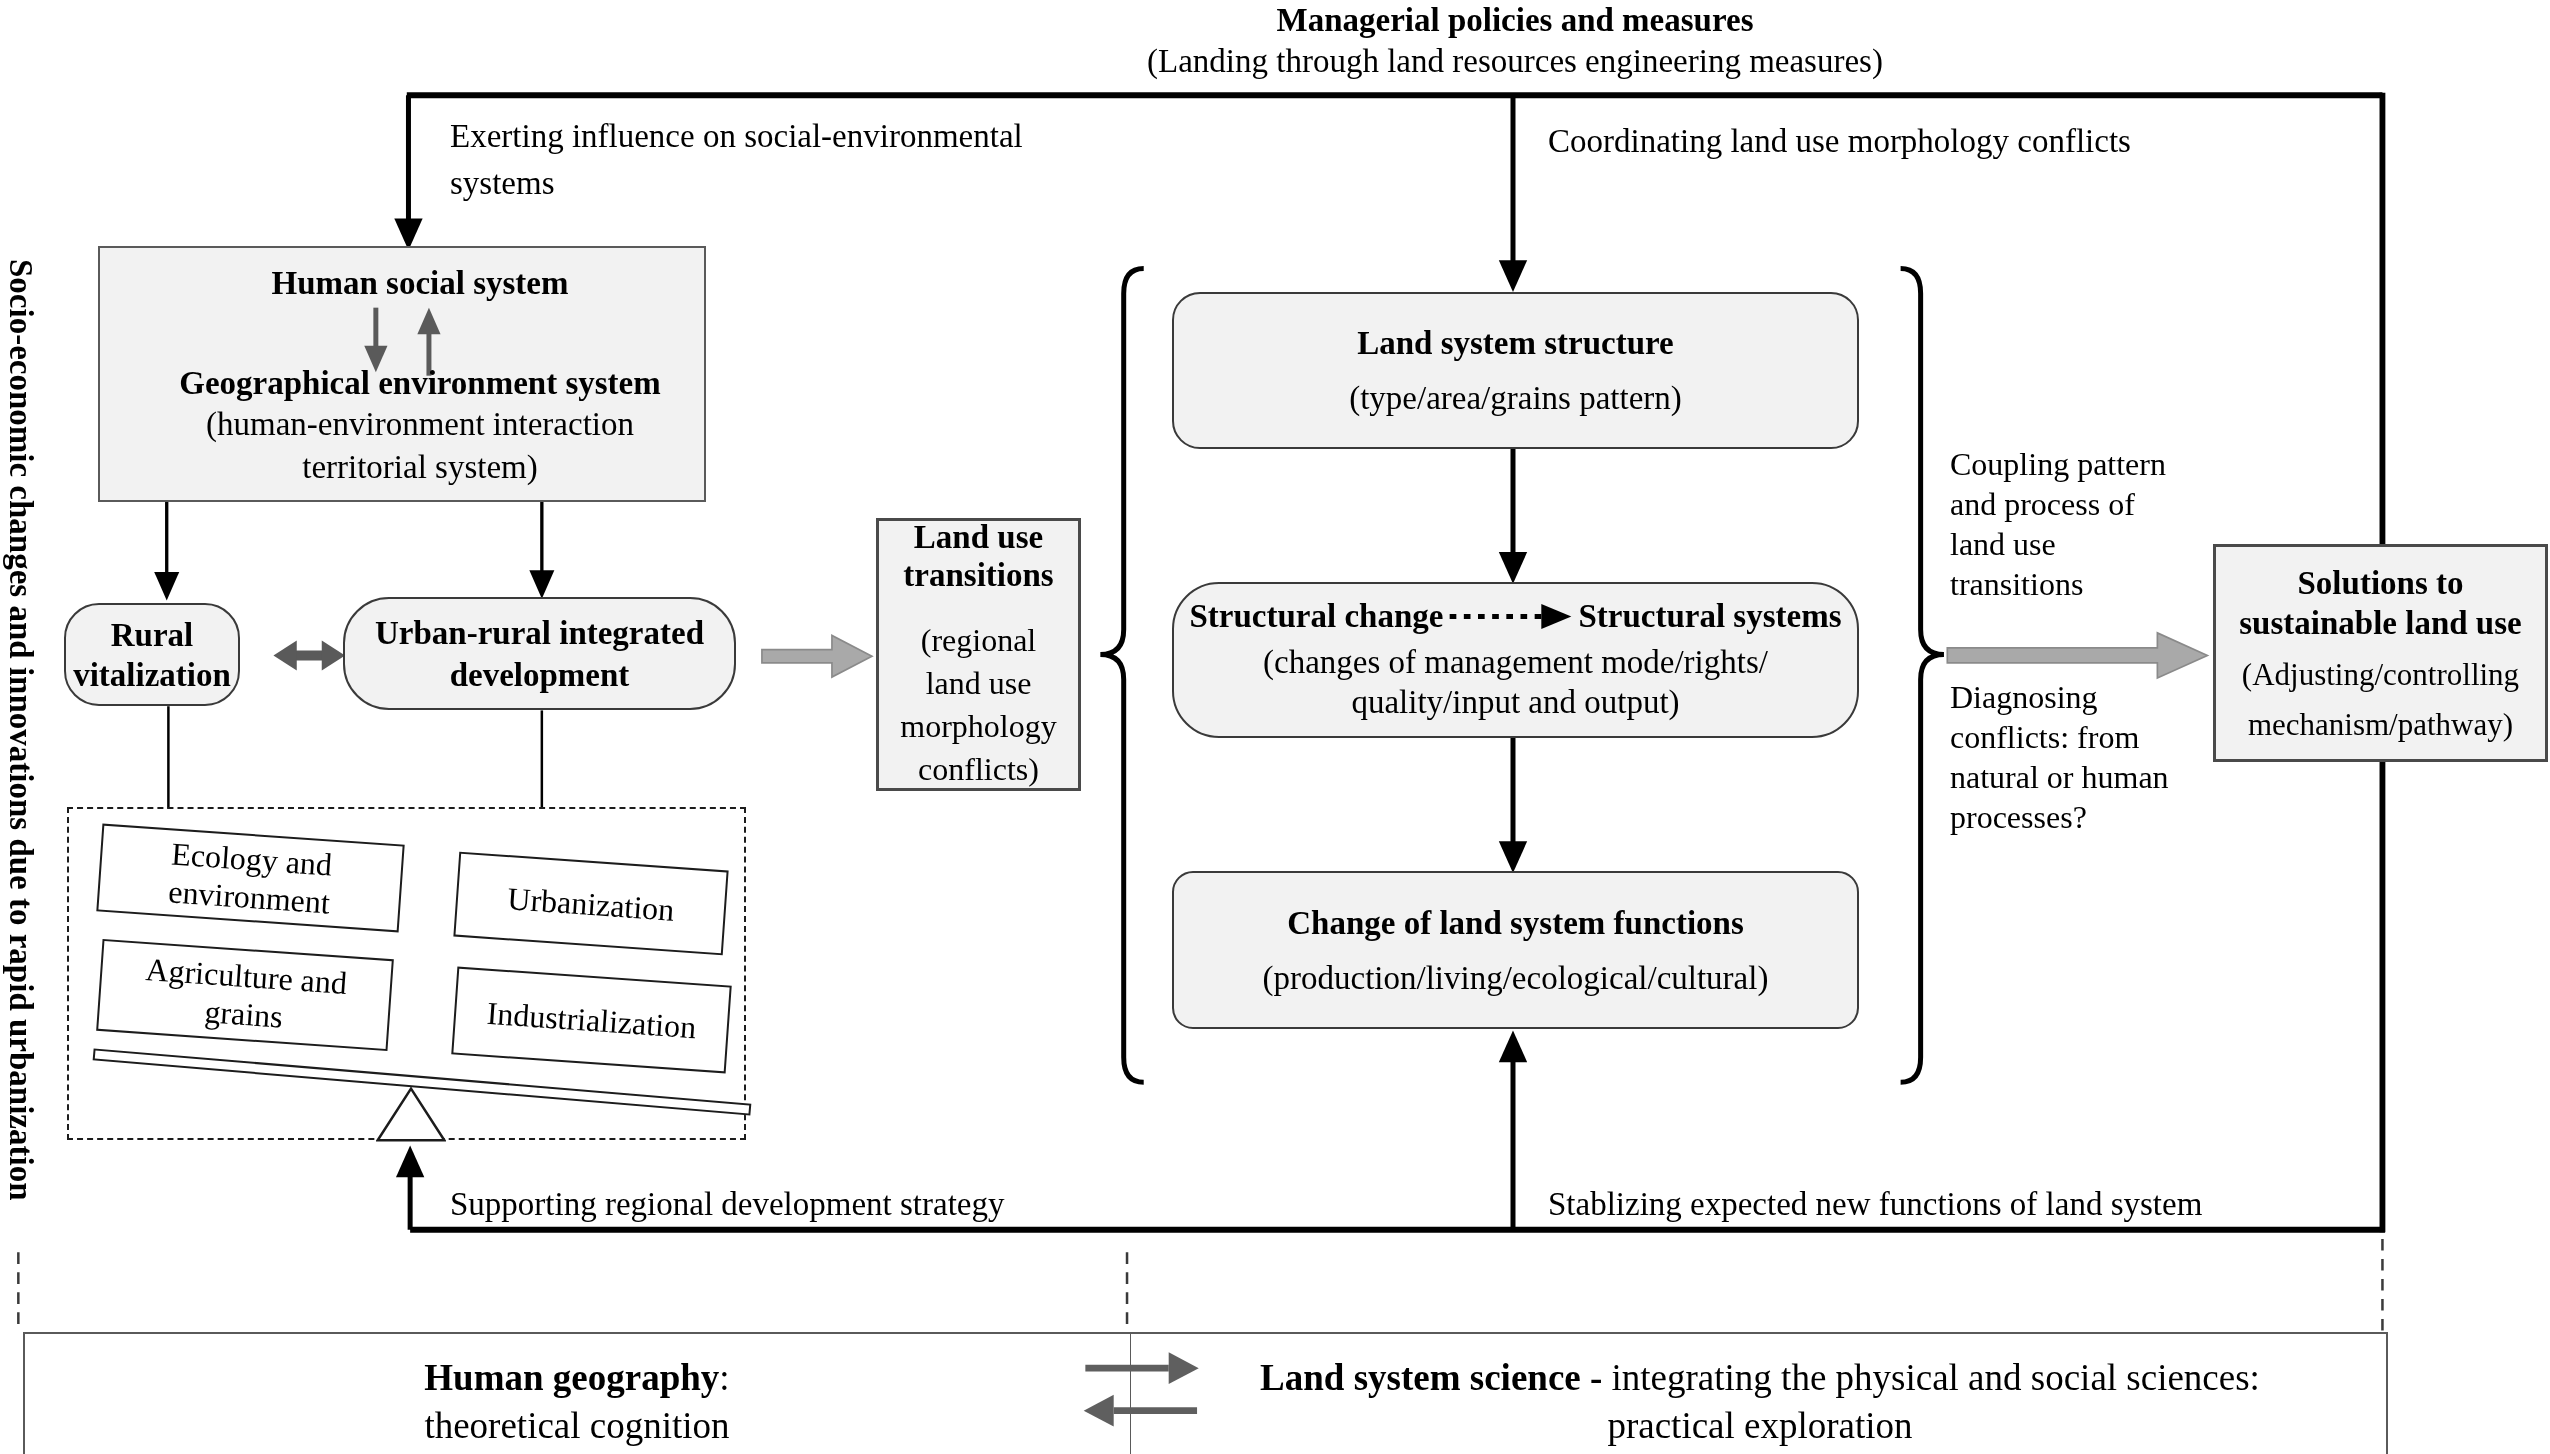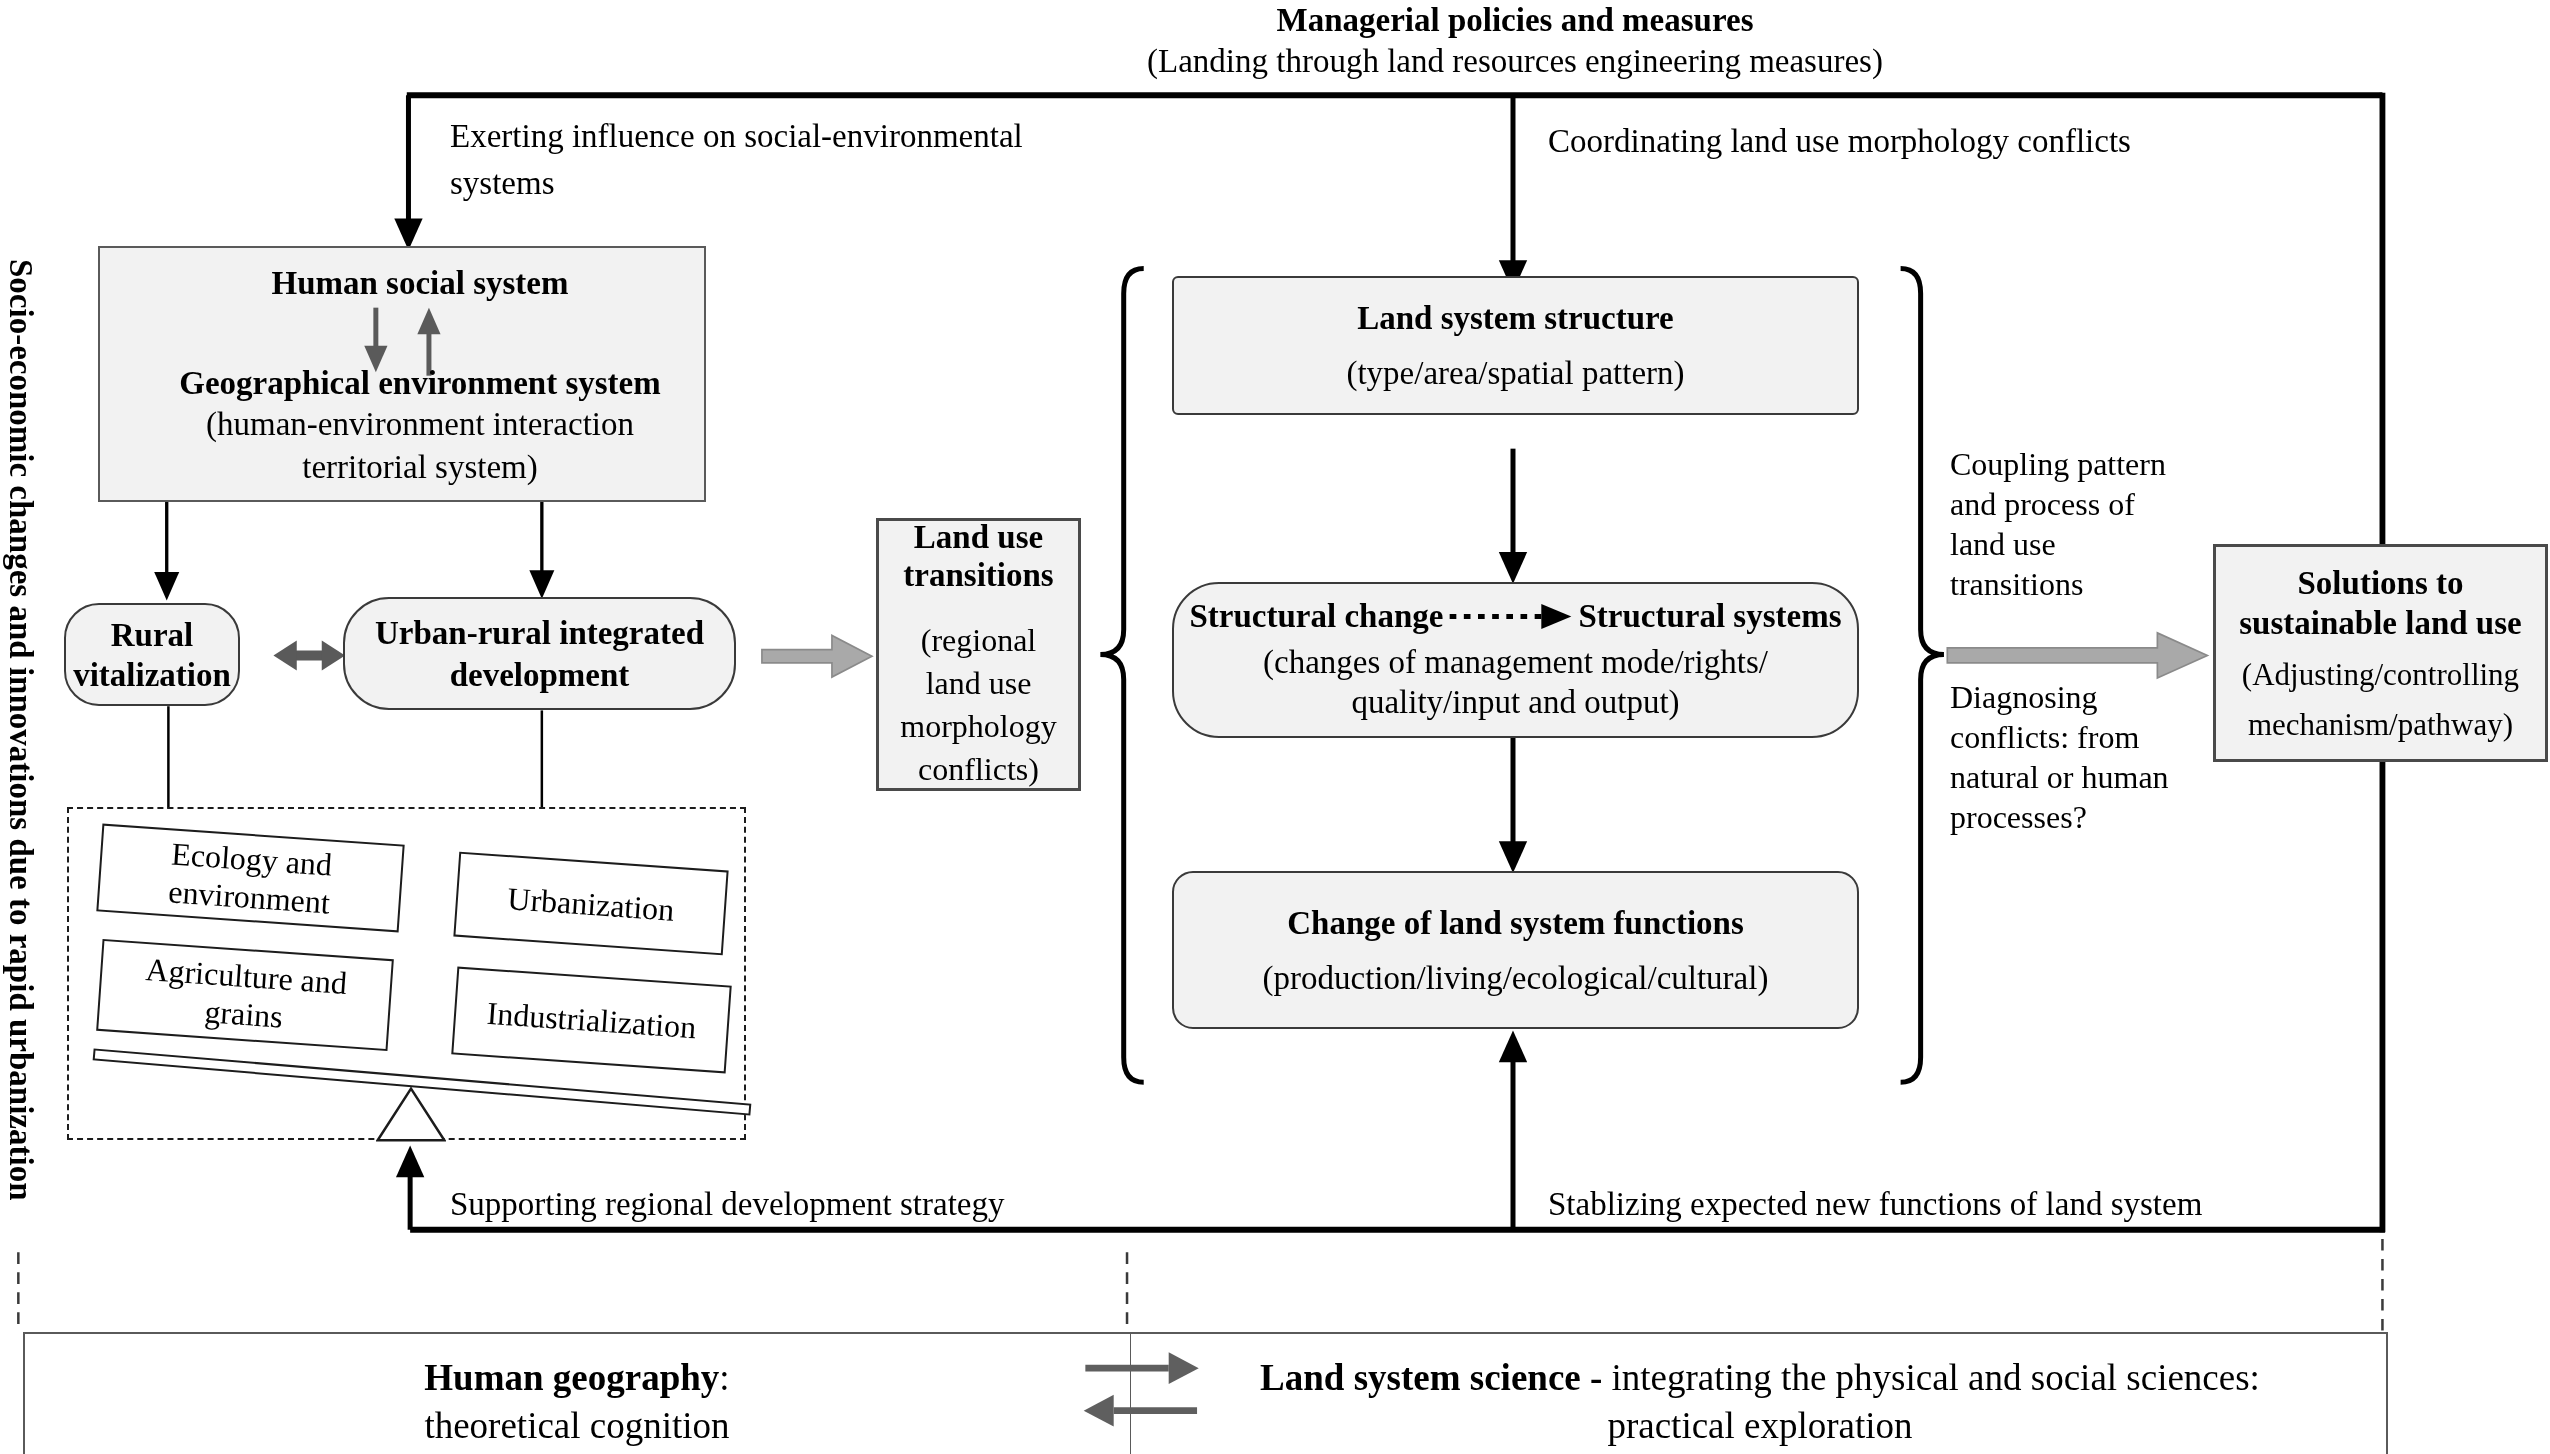--- a/index.html
+++ b/index.html
@@ -140,23 +140,23 @@
 
   <div class="gbox lutbox">
     <div class="lut-title">Land use</div>
     <div class="lut-title">transitions</div>
     <div class="lut-sub" style="margin-top:25px;">(regional</div>
     <div class="lut-sub" style="margin-top:0;">land use</div>
     <div class="lut-sub" style="margin-top:0;">morphology</div>
     <div class="lut-sub" style="margin-top:0;">conflicts)</div>
   </div>
 
-  <div class="gbox round cbox" style="top:276px;height:139px;border-radius:6px;">
+  <div class="gbox round cbox" style="top:292px;height:157px;border-radius:28px;">
     <div class="title b">Land system structure</div>
-    <div class="sub">(type/area/spatial pattern)</div>
+    <div class="sub">(type/area/grains pattern)</div>
   </div>
 
   <div class="gbox round cbox" style="top:582px;height:156px;border-radius:47px;">
     <div class="struct-row">
       <span>Structural change</span>
       <svg width="125" height="27" viewBox="0 0 150 32">
         <line x1="2" y1="16" x2="112" y2="16" stroke="#000" stroke-width="6" stroke-dasharray="8 9"></line>
         <polygon points="112,1 112,31 148,16" fill="#000"></polygon>
       </svg>
       <span>Structural systems</span>

